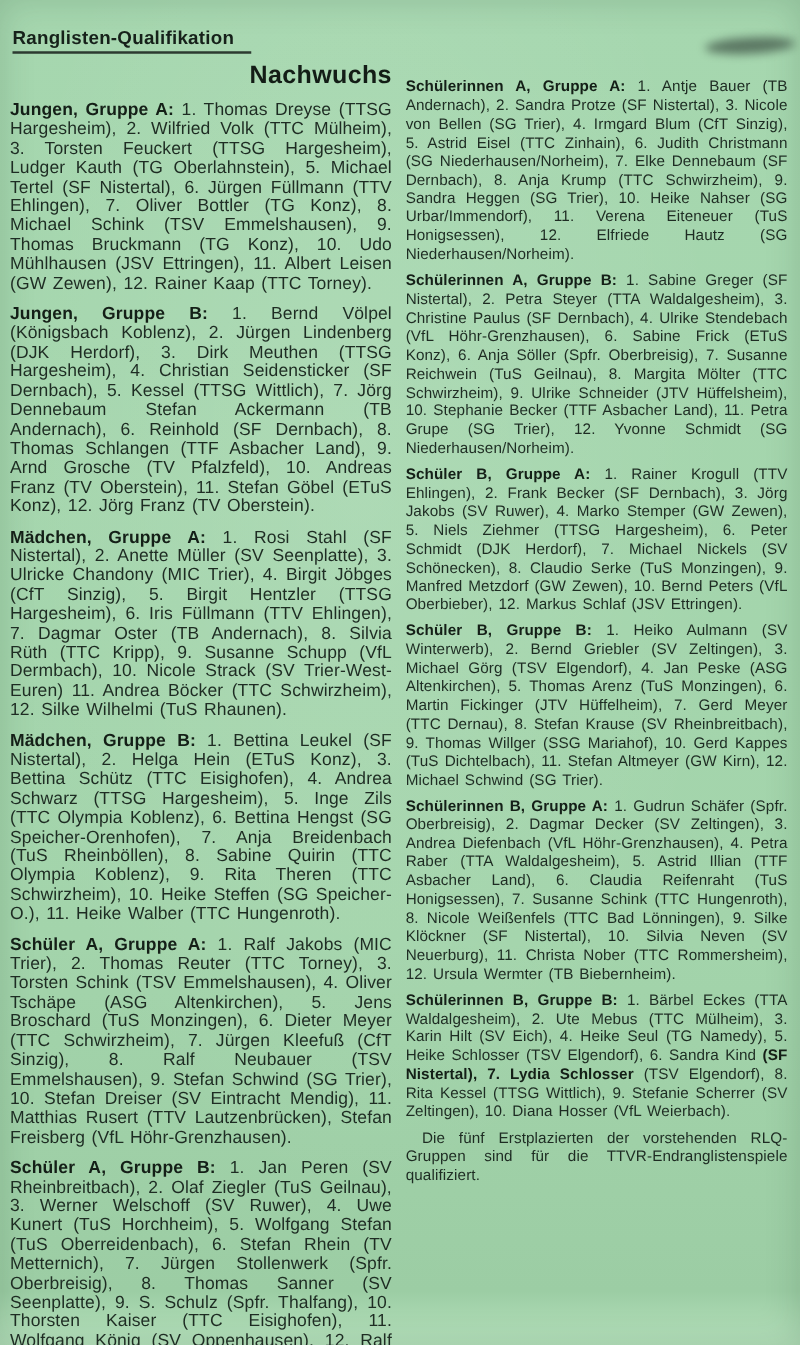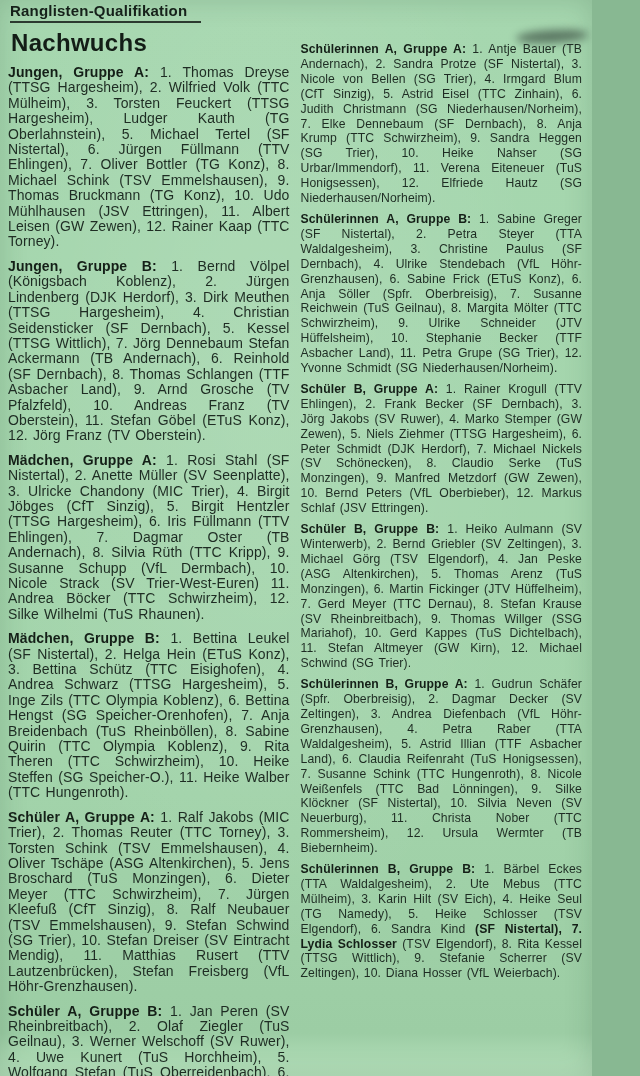--- a/index.html
+++ b/index.html
@@ -3,23 +3,23 @@
 <meta charset="utf-8">
 <style>
   html, body { margin: 0; padding: 0; }
   body {
     width: 640px; height: 1076px;
     font-family: "Liberation Sans", sans-serif;
     background: #88b892;
   }
   .page {
     position: relative;
-    width: 592px; height: 1076px;
+    width: 640px; height: 1076px;
     box-sizing: border-box;
-    padding: 0 10px 6px 8px;
+    padding: 20px 10px 6px 8px;
     background:
       radial-gradient(ellipse at 45% 35%, rgba(255,255,255,0.10), rgba(0,0,0,0) 60%),
       linear-gradient(180deg, #a6d7af 0%, #a3d4ab 70%, #9ccda4 96%, #b7e2bd 100%);
     overflow: hidden;
     color: #1e2c23;
     box-shadow: inset 0 0 28px rgba(30,60,40,0.18);
   }
   .smudge {
     position: absolute;
     top: 30px; right: 4px;
@@ -34,25 +34,26 @@
     display: inline-block;
     margin: 2px 0 4px 2px;
     font-size: 15px;
     font-weight: bold;
     letter-spacing: 0.2px;
     color: #16211a;
     border-bottom: 2.5px solid #2c3a30;
     padding: 0 14px 2px 0;
   }
   .title {
-    font-size: 24px;
+    font-size: 20px;
     font-weight: bold;
     letter-spacing: 0.3px;
     color: #131d16;
     margin: 2px 0 8px 3px;
+    text-align: right;
   }
   .cols { display: flex; gap: 11px; }
   .col { flex: 1 1 0; min-width: 0; }
   .col-right { padding-top: 42px; }
   p.section {
     margin: 0 0 9px 0;
     font-size: 14px;
     line-height: 15.4px;
     text-align: justify;
     word-spacing: 1.2px;
@@ -84,15 +85,16 @@
         <p class="section"><span class="b">Schüler A, Gruppe A:</span><span> 1. Ralf Jakobs (MIC Trier), 2. Thomas Reuter (TTC Torney), 3. Torsten Schink (TSV Emmelshausen), 4. Oliver Tschäpe (ASG Altenkirchen), 5. Jens Broschard (TuS Monzingen), 6. Dieter Meyer (TTC Schwirzheim), 7. Jürgen Kleefuß (CfT Sinzig), 8. Ralf Neubauer (TSV Emmelshausen), 9. Stefan Schwind (SG Trier), 10. Stefan Dreiser (SV Eintracht Mendig), 11. Matthias Rusert (TTV Lautzenbrücken), Stefan Freisberg (VfL Höhr-Grenzhausen).</span></p>
         <p class="section"><span class="b">Schüler A, Gruppe B:</span><span> 1. Jan Peren (SV Rheinbreitbach), 2. Olaf Ziegler (TuS Geilnau), 3. Werner Welschoff (SV Ruwer), 4. Uwe Kunert (TuS Horchheim), 5. Wolfgang Stefan (TuS Oberreidenbach), 6. Stefan Rhein (TV Metternich), 7. Jürgen Stollenwerk (Spfr. Oberbreisig), 8. Thomas Sanner (SV Seenplatte), 9. S. Schulz (Spfr. Thalfang), 10. Thorsten Kaiser (TTC Eisighofen), 11. Wolfgang König (SV Oppenhausen), 12. Ralf Linz (SV Sien).</span></p>
       </div>
     <div class="col col-right">
         <p class="section"><span class="b">Schülerinnen A, Gruppe A:</span><span> 1. Antje Bauer (TB Andernach), 2. Sandra Protze (SF Nistertal), 3. Nicole von Bellen (SG Trier), 4. Irmgard Blum (CfT Sinzig), 5. Astrid Eisel (TTC Zinhain), 6. Judith Christmann (SG Niederhausen/Norheim), 7. Elke Dennebaum (SF Dernbach), 8. Anja Krump (TTC Schwirzheim), 9. Sandra Heggen (SG Trier), 10. Heike Nahser (SG Urbar/Immendorf), 11. Verena Eiteneuer (TuS Honigsessen), 12. Elfriede Hautz (SG Niederhausen/Norheim).</span></p>
         <p class="section"><span class="b">Schülerinnen A, Gruppe B:</span><span> 1. Sabine Greger (SF Nistertal), 2. Petra Steyer (TTA Waldalgesheim), 3. Christine Paulus (SF Dernbach), 4. Ulrike Stendebach (VfL Höhr-Grenzhausen), 6. Sabine Frick (ETuS Konz), 6. Anja Söller (Spfr. Oberbreisig), 7. Susanne Reichwein (TuS Geilnau), 8. Margita Mölter (TTC Schwirzheim), 9. Ulrike Schneider (JTV Hüffelsheim), 10. Stephanie Becker (TTF Asbacher Land), 11. Petra Grupe (SG Trier), 12. Yvonne Schmidt (SG Niederhausen/Norheim).</span></p>
         <p class="section"><span class="b">Schüler B, Gruppe A:</span><span> 1. Rainer Krogull (TTV Ehlingen), 2. Frank Becker (SF Dernbach), 3. Jörg Jakobs (SV Ruwer), 4. Marko Stemper (GW Zewen), 5. Niels Ziehmer (TTSG Hargesheim), 6. Peter Schmidt (DJK Herdorf), 7. Michael Nickels (SV Schönecken), 8. Claudio Serke (TuS Monzingen), 9. Manfred Metzdorf (GW Zewen), 10. Bernd Peters (VfL Oberbieber), 12. Markus Schlaf (JSV Ettringen).</span></p>
         <p class="section"><span class="b">Schüler B, Gruppe B:</span><span> 1. Heiko Aulmann (SV Winterwerb), 2. Bernd Griebler (SV Zeltingen), 3. Michael Görg (TSV Elgendorf), 4. Jan Peske (ASG Altenkirchen), 5. Thomas Arenz (TuS Monzingen), 6. Martin Fickinger (JTV Hüffelheim), 7. Gerd Meyer (TTC Dernau), 8. Stefan Krause (SV Rheinbreitbach), 9. Thomas Willger (SSG Mariahof), 10. Gerd Kappes (TuS Dichtelbach), 11. Stefan Altmeyer (GW Kirn), 12. Michael Schwind (SG Trier).</span></p>
         <p class="section"><span class="b">Schülerinnen B, Gruppe A:</span><span> 1. Gudrun Schäfer (Spfr. Oberbreisig), 2. Dagmar Decker (SV Zeltingen), 3. Andrea Diefenbach (VfL Höhr-Grenzhausen), 4. Petra Raber (TTA Waldalgesheim), 5. Astrid Illian (TTF Asbacher Land), 6. Claudia Reifenraht (TuS Honigsessen), 7. Susanne Schink (TTC Hungenroth), 8. Nicole Weißenfels (TTC Bad Lönningen), 9. Silke Klöckner (SF Nistertal), 10. Silvia Neven (SV Neuerburg), 11. Christa Nober (TTC Rommersheim), 12. Ursula Wermter (TB Biebernheim).</span></p>
         <p class="section"><span class="b">Schülerinnen B, Gruppe B:</span><span> 1. Bärbel Eckes (TTA Waldalgesheim), 2. Ute Mebus (TTC Mülheim), 3. Karin Hilt (SV Eich), 4. Heike Seul (TG Namedy), 5. Heike Schlosser (TSV Elgendorf), 6. Sandra Kind </span><span class="b">(SF Nistertal), 7. Lydia Schlosser</span><span> (TSV Elgendorf), 8. Rita Kessel (TTSG Wittlich), 9. Stefanie Scherrer (SV Zeltingen), 10. Diana Hosser (VfL Weierbach).</span></p>
+        <p class="section indent"><span>Die fünf Erstplazierten der vorstehenden RLQ-Gruppen sind für die TTVR-Endranglistenspiele qualifiziert.</span></p>
       </div>
   </div>
 </div>
 
 </body></html>

